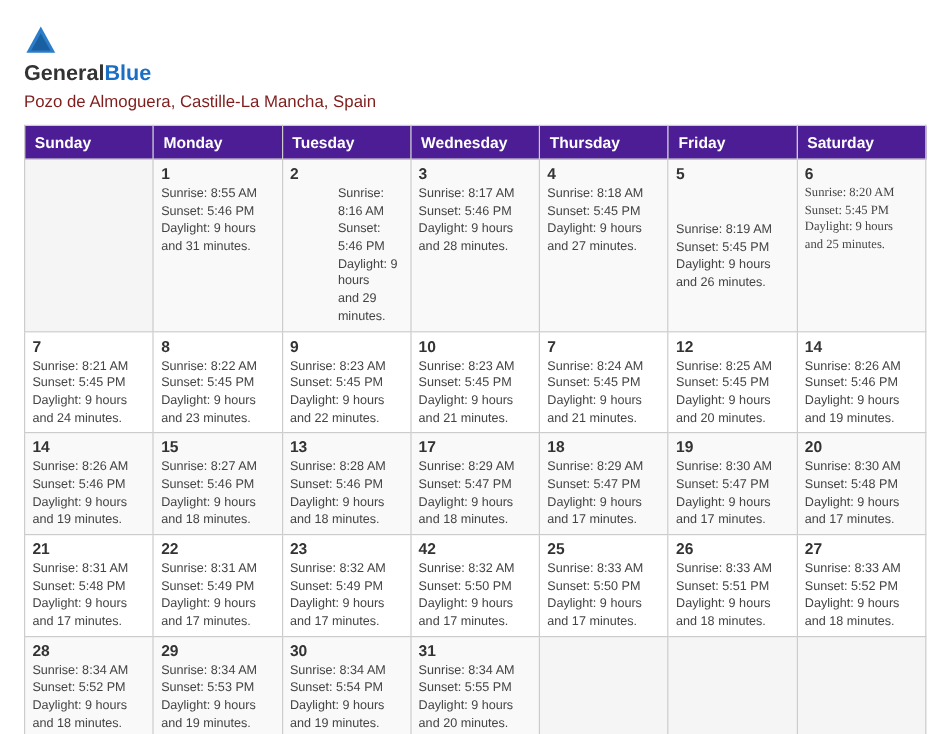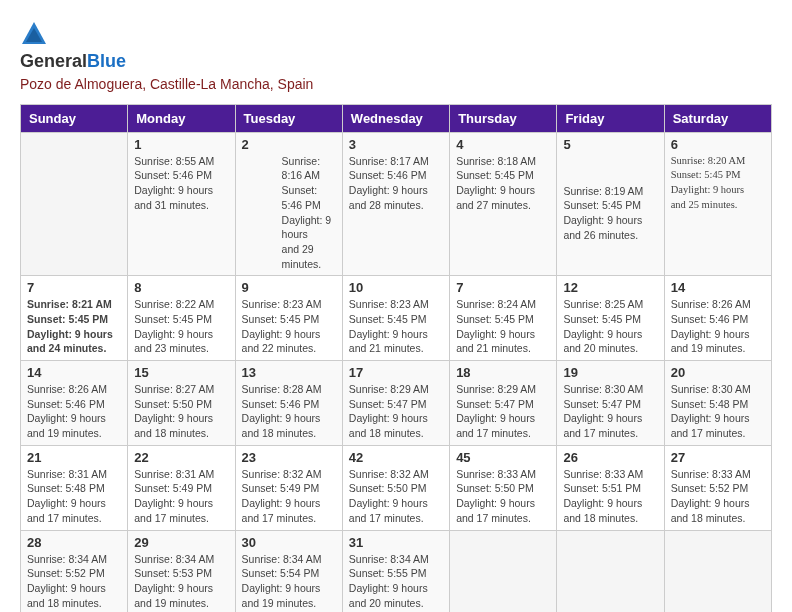--- a/index.html
+++ b/index.html
@@ -166,21 +166,21 @@
           <span class="day-number">6</span>
           <div class="day-info" style="white-space: pre-line; font-family: Liberation Serif, serif;">Sunrise: 8:20 AM
 Sunset: 5:45 PM
 Daylight: 9 hours
 and 25 minutes.</div>
         </td>
       </tr>
       <tr>
         <td>
           <span class="day-number">7</span>
-          <div class="day-info" style="white-space: pre-line; font-weight: bold;">Sunrise: 8:21 AM
+          <div class="day-info" style="white-space: pre-line;">Sunrise: 8:21 AM
 Sunset: 5:45 PM
 Daylight: 9 hours
 and 24 minutes.</div>
         </td>
         <td>
           <span class="day-number">8</span>
           <div class="day-info" style="white-space: pre-line;">Sunrise: 8:22 AM
 Sunset: 5:45 PM
 Daylight: 9 hours
 and 23 minutes.</div>
@@ -225,21 +225,21 @@
         <td>
           <span class="day-number">14</span>
           <div class="day-info" style="white-space: pre-line;">Sunrise: 8:26 AM
 Sunset: 5:46 PM
 Daylight: 9 hours
 and 19 minutes.</div>
         </td>
         <td>
           <span class="day-number">15</span>
           <div class="day-info" style="white-space: pre-line;">Sunrise: 8:27 AM
-Sunset: 5:50 PM
+Sunset: 5:46 PM
 Daylight: 9 hours
 and 18 minutes.</div>
         </td>
         <td>
           <span class="day-number">13</span>
           <div class="day-info" style="white-space: pre-line;">Sunrise: 8:28 AM
 Sunset: 5:46 PM
 Daylight: 9 hours
 and 18 minutes.</div>
         </td>
@@ -295,21 +295,21 @@
 and 17 minutes.</div>
         </td>
         <td>
           <span class="day-number">42</span>
           <div class="day-info" style="white-space: pre-line;">Sunrise: 8:32 AM
 Sunset: 5:50 PM
 Daylight: 9 hours
 and 17 minutes.</div>
         </td>
         <td>
-          <span class="day-number">45</span>
+          <span class="day-number">25</span>
           <div class="day-info" style="white-space: pre-line;">Sunrise: 8:33 AM
 Sunset: 5:50 PM
 Daylight: 9 hours
 and 17 minutes.</div>
         </td>
         <td>
           <span class="day-number">26</span>
           <div class="day-info" style="white-space: pre-line;">Sunrise: 8:33 AM
 Sunset: 5:51 PM
 Daylight: 9 hours

